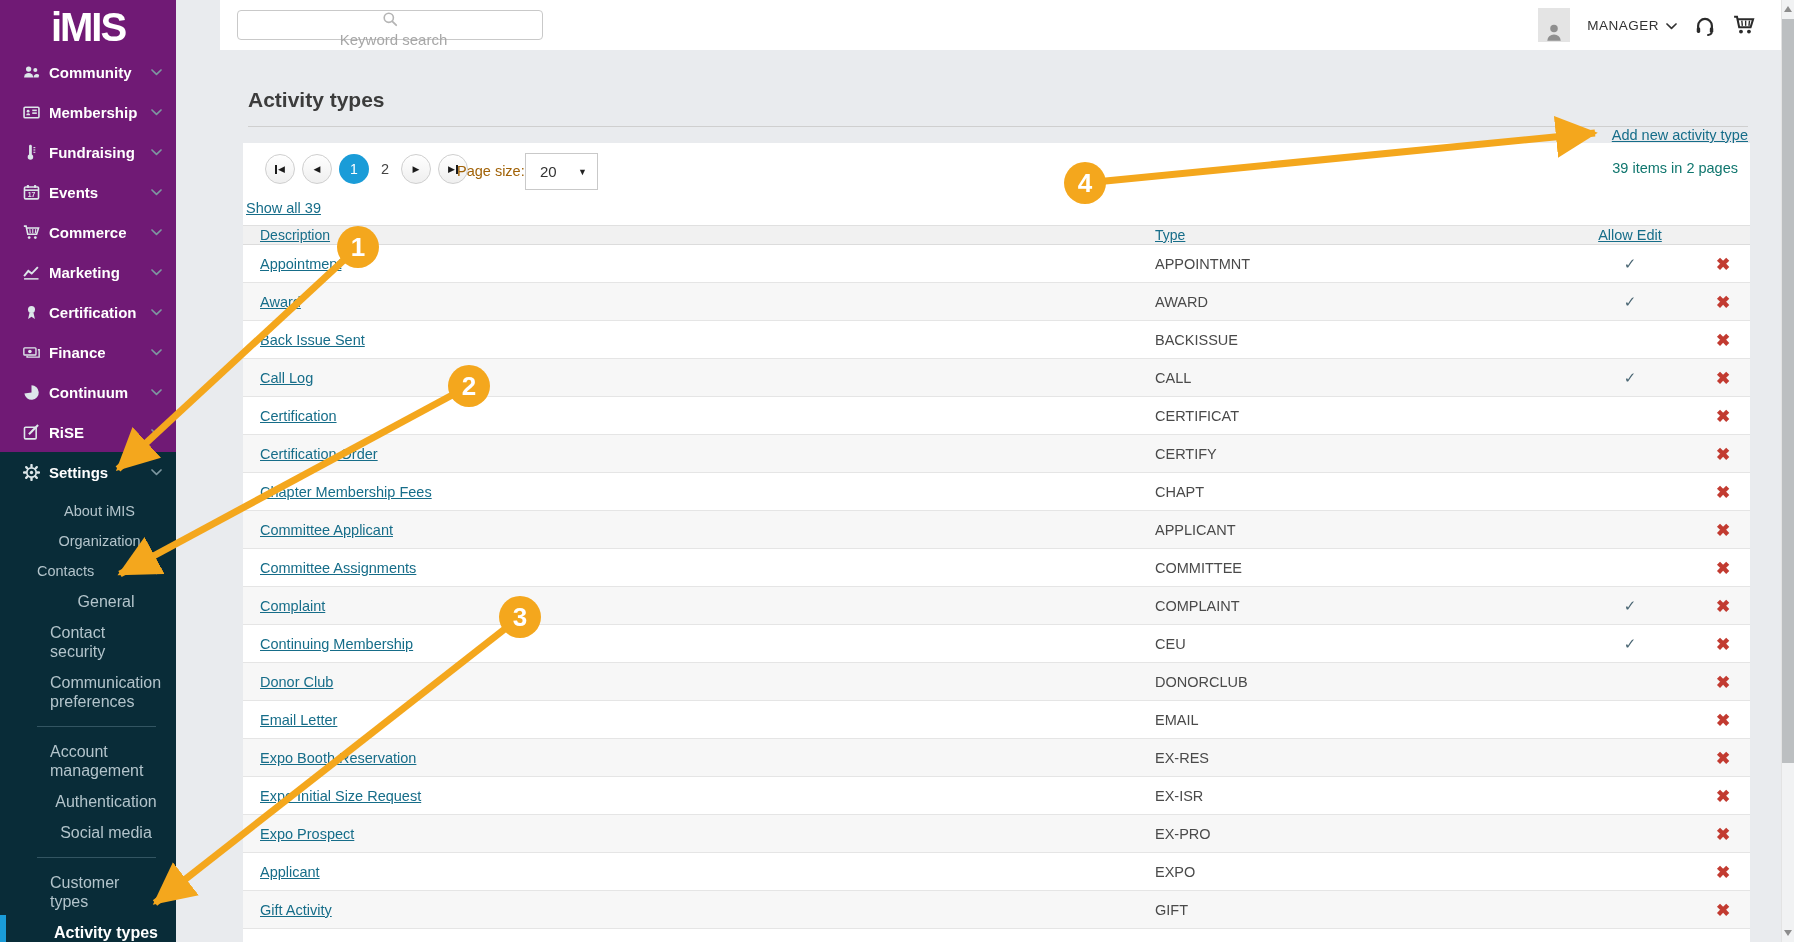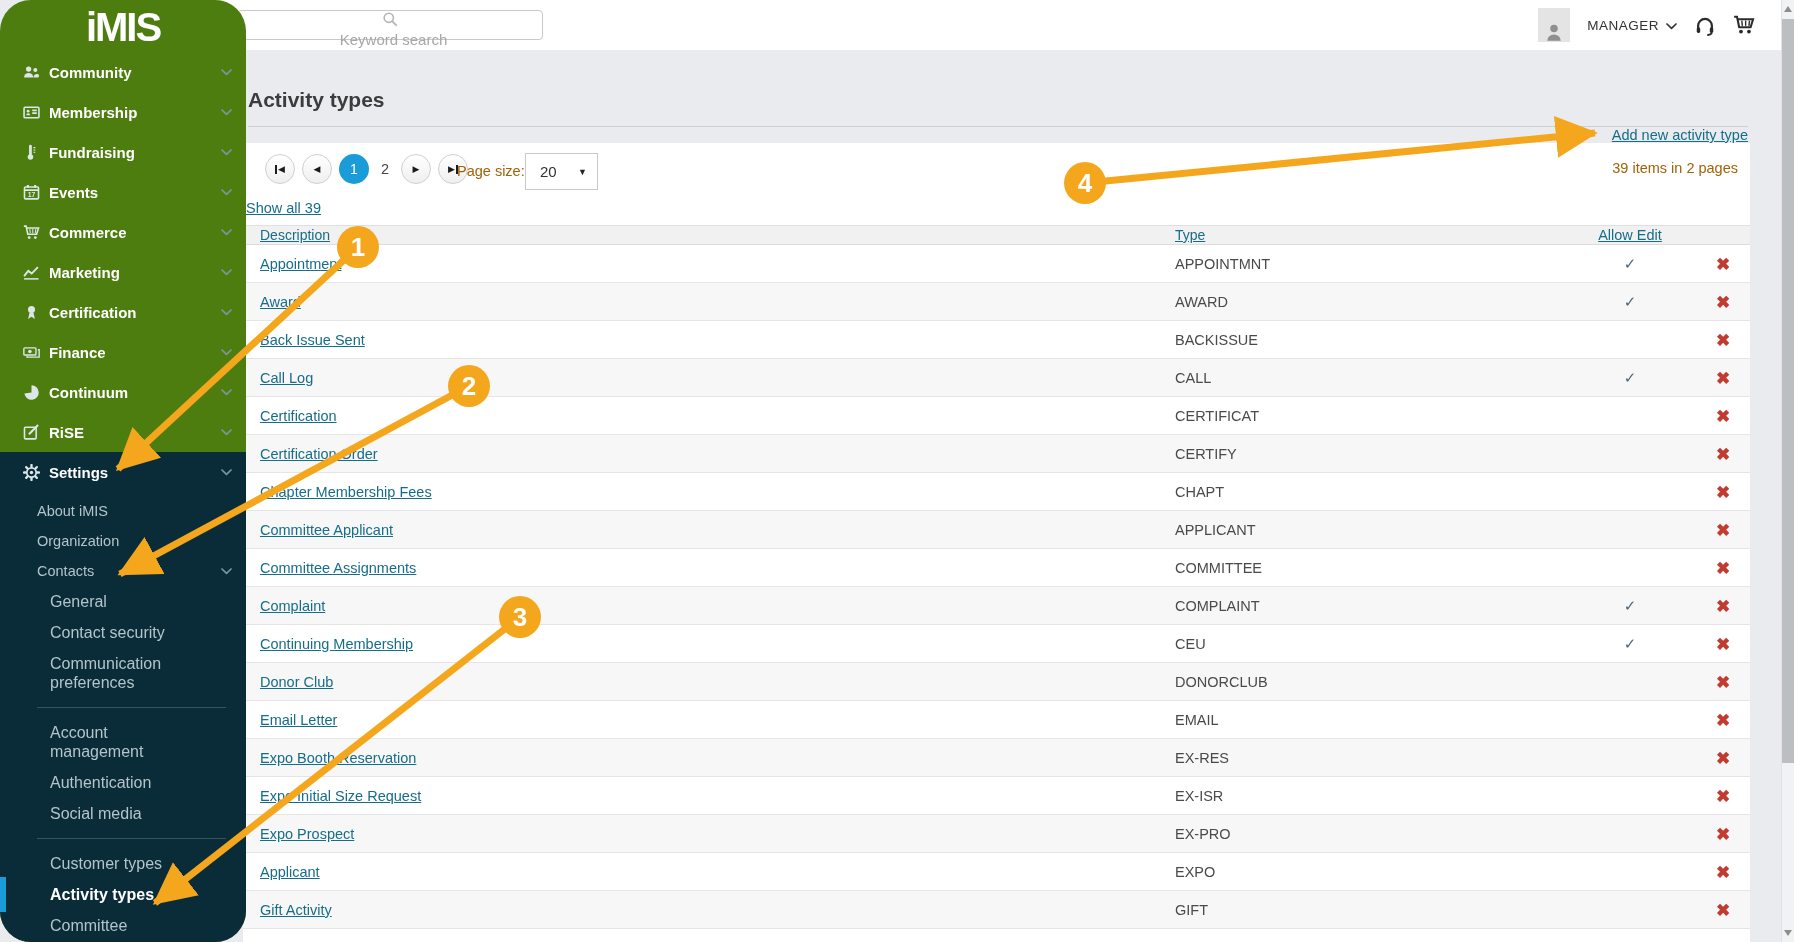--- a/index.html
+++ b/index.html
@@ -1,31 +1,31 @@
 <!DOCTYPE html>
 <html><head>
 <meta charset="utf-8">
 <style>
   * { margin:0; padding:0; box-sizing:border-box; }
   html,body { width:1794px; height:942px; overflow:hidden;
     font-family:"Liberation Sans", sans-serif; background:#e9ebee; }
 
   
-  .sidebar { position:fixed; left:0; top:0; width:246px; height:942px;
-    background:#4d7c0f; overflow:hidden; z-index:10;border-radius:31px; }
+  .sidebar { position:fixed; left:0; top:0; width:176px; height:942px;
+    background:#701a75; overflow:hidden; z-index:10; }
   .logo { height:52px; line-height:54px; text-align:center; color:#fff;
     font-size:40px; font-weight:800; letter-spacing:-2px; }
   .nav-item { display:flex; align-items:center; height:40px; padding:0 14px 0 22px;
     color:#fff; font-weight:700; font-size:15px; cursor:pointer; }
   .nav-item .icon { width:18px; height:17px; margin-right:9px; color:#dde7ea;
     display:inline-flex; align-items:center; justify-content:center; flex:0 0 18px;}
   .nav-item .chev { margin-left:auto; color:#7d97a0; display:inline-flex; }
   .settings-block { background:#092c38; min-height:490px; padding-bottom:20px; }
   .subnav { padding:4px 0 0 0; }
-  .sub1, .sub2 { color:#b3c4cb; font-size:14.5px; cursor:pointer; display:flex; align-items:center;}
+  .sub1, .sub2 { color:#b3c4cb; font-size:14.5px; cursor:pointer; display:flex; align-items:center;justify-content:center;}
   .sub1 { padding:7px 14px 7px 37px; }
   .sub2 { padding:6px 14px 6px 50px; font-size:16px; line-height:19px; }
   .sub2 .lbl, .sub1 .lbl { max-width:132px; }
   .sub1 .chev { margin-left:auto; color:#7d97a0; display:inline-flex; }
   .sub-divider { border-top:1px solid #335562; margin:9px 20px 9px 37px; }
   .sub2.active { color:#fff; font-weight:700; position:relative; }
   .sub2.active::before { content:""; position:absolute; left:0; top:-2px; bottom:-2px;
     width:6px; background:#1a9cd8; }
 
   
@@ -47,21 +47,21 @@
   .content { position:fixed; left:220px; top:50px; width:1574px; height:892px;
     background:#e9ebee; }
   .page-title { position:absolute; left:28px; top:38px; font-size:21px;
     font-weight:600; color:#3c3c3c; }
   .title-divider { position:absolute; left:28px; right:46px; top:76px;
     border-top:1px solid #cfcfcf; }
   .add-link { position:absolute; top:77px; right:46px; }
   a.teal, .teal { color:#166d89; text-decoration:underline; font-size:14.5px; cursor:pointer; }
 
   .panel { position:absolute; left:23px; right:44px; top:93px; bottom:0; background:#fff; }
-  .items-summary { position:absolute; top:17px; right:12px; color:#a16207; font-size:14.5px; }
+  .items-summary { position:absolute; top:17px; right:12px; color:#0f766e; font-size:14.5px; }
   .pager { position:absolute; left:22px; top:11px; display:flex; align-items:center; gap:7px; }
   .pg-btn { width:30px; height:30px; border-radius:50%; border:1px solid #cfcfcf;
     background:linear-gradient(#ffffff,#efefef); display:flex; align-items:center;
     justify-content:center; cursor:pointer; color:#1b1b1b; }
   .pg-btn .tri { font-size:9px; line-height:1; }
   .pg-btn .bar { width:2px; height:9px; background:#1b1b1b; }
   .pg-btn.first .bar { margin-right:1px; } .pg-btn.last .bar { margin-left:1px; }
   .pg-current { width:30px; height:30px; border-radius:50%; background:#1a9cd8;
     color:#fff; font-size:14px; display:flex; align-items:center; justify-content:center; }
   .pg-page { color:#444; font-size:14.5px; padding:0 5px; cursor:pointer; }
@@ -73,21 +73,21 @@
   .pagesize-select .caret { font-size:9px; color:#222; }
   .show-all { position:absolute; left:3px; top:57px; }
 
   .table { position:absolute; left:0; right:0; top:82px; }
   .t-header { position:relative; height:20px; background:#f1f1f1;
     border-top:1px solid #e0e0e0; border-bottom:1px solid #dcdcdc; }
   .t-row { position:relative; height:38px; border-bottom:1px solid #e5e5e5; background:#fff; }
   .t-row.alt { background:#f7f7f7; }
   .c-desc { position:absolute; left:17px; top:50%; transform:translateY(-50%); }
   .t-header .c-desc { font-size:14px; }
-  .c-type { position:absolute; left:932px; top:50%; transform:translateY(-50%);
+  .c-type { position:absolute; left:912px; top:50%; transform:translateY(-50%);
     font-size:14.5px; color:#4a4a4a; }
   .t-header .c-type { font-size:14px; }
   .c-edit { position:absolute; left:1307px; width:160px; text-align:center;
     top:50%; transform:translateY(-50%); }
   .check { color:#4a6673; font-size:15px; }
   .c-x { position:absolute; left:1460px; width:40px; text-align:center;
     top:50%; transform:translateY(-50%); color:#c23b31; font-size:17px;
     font-weight:700; cursor:pointer; }
 
   

